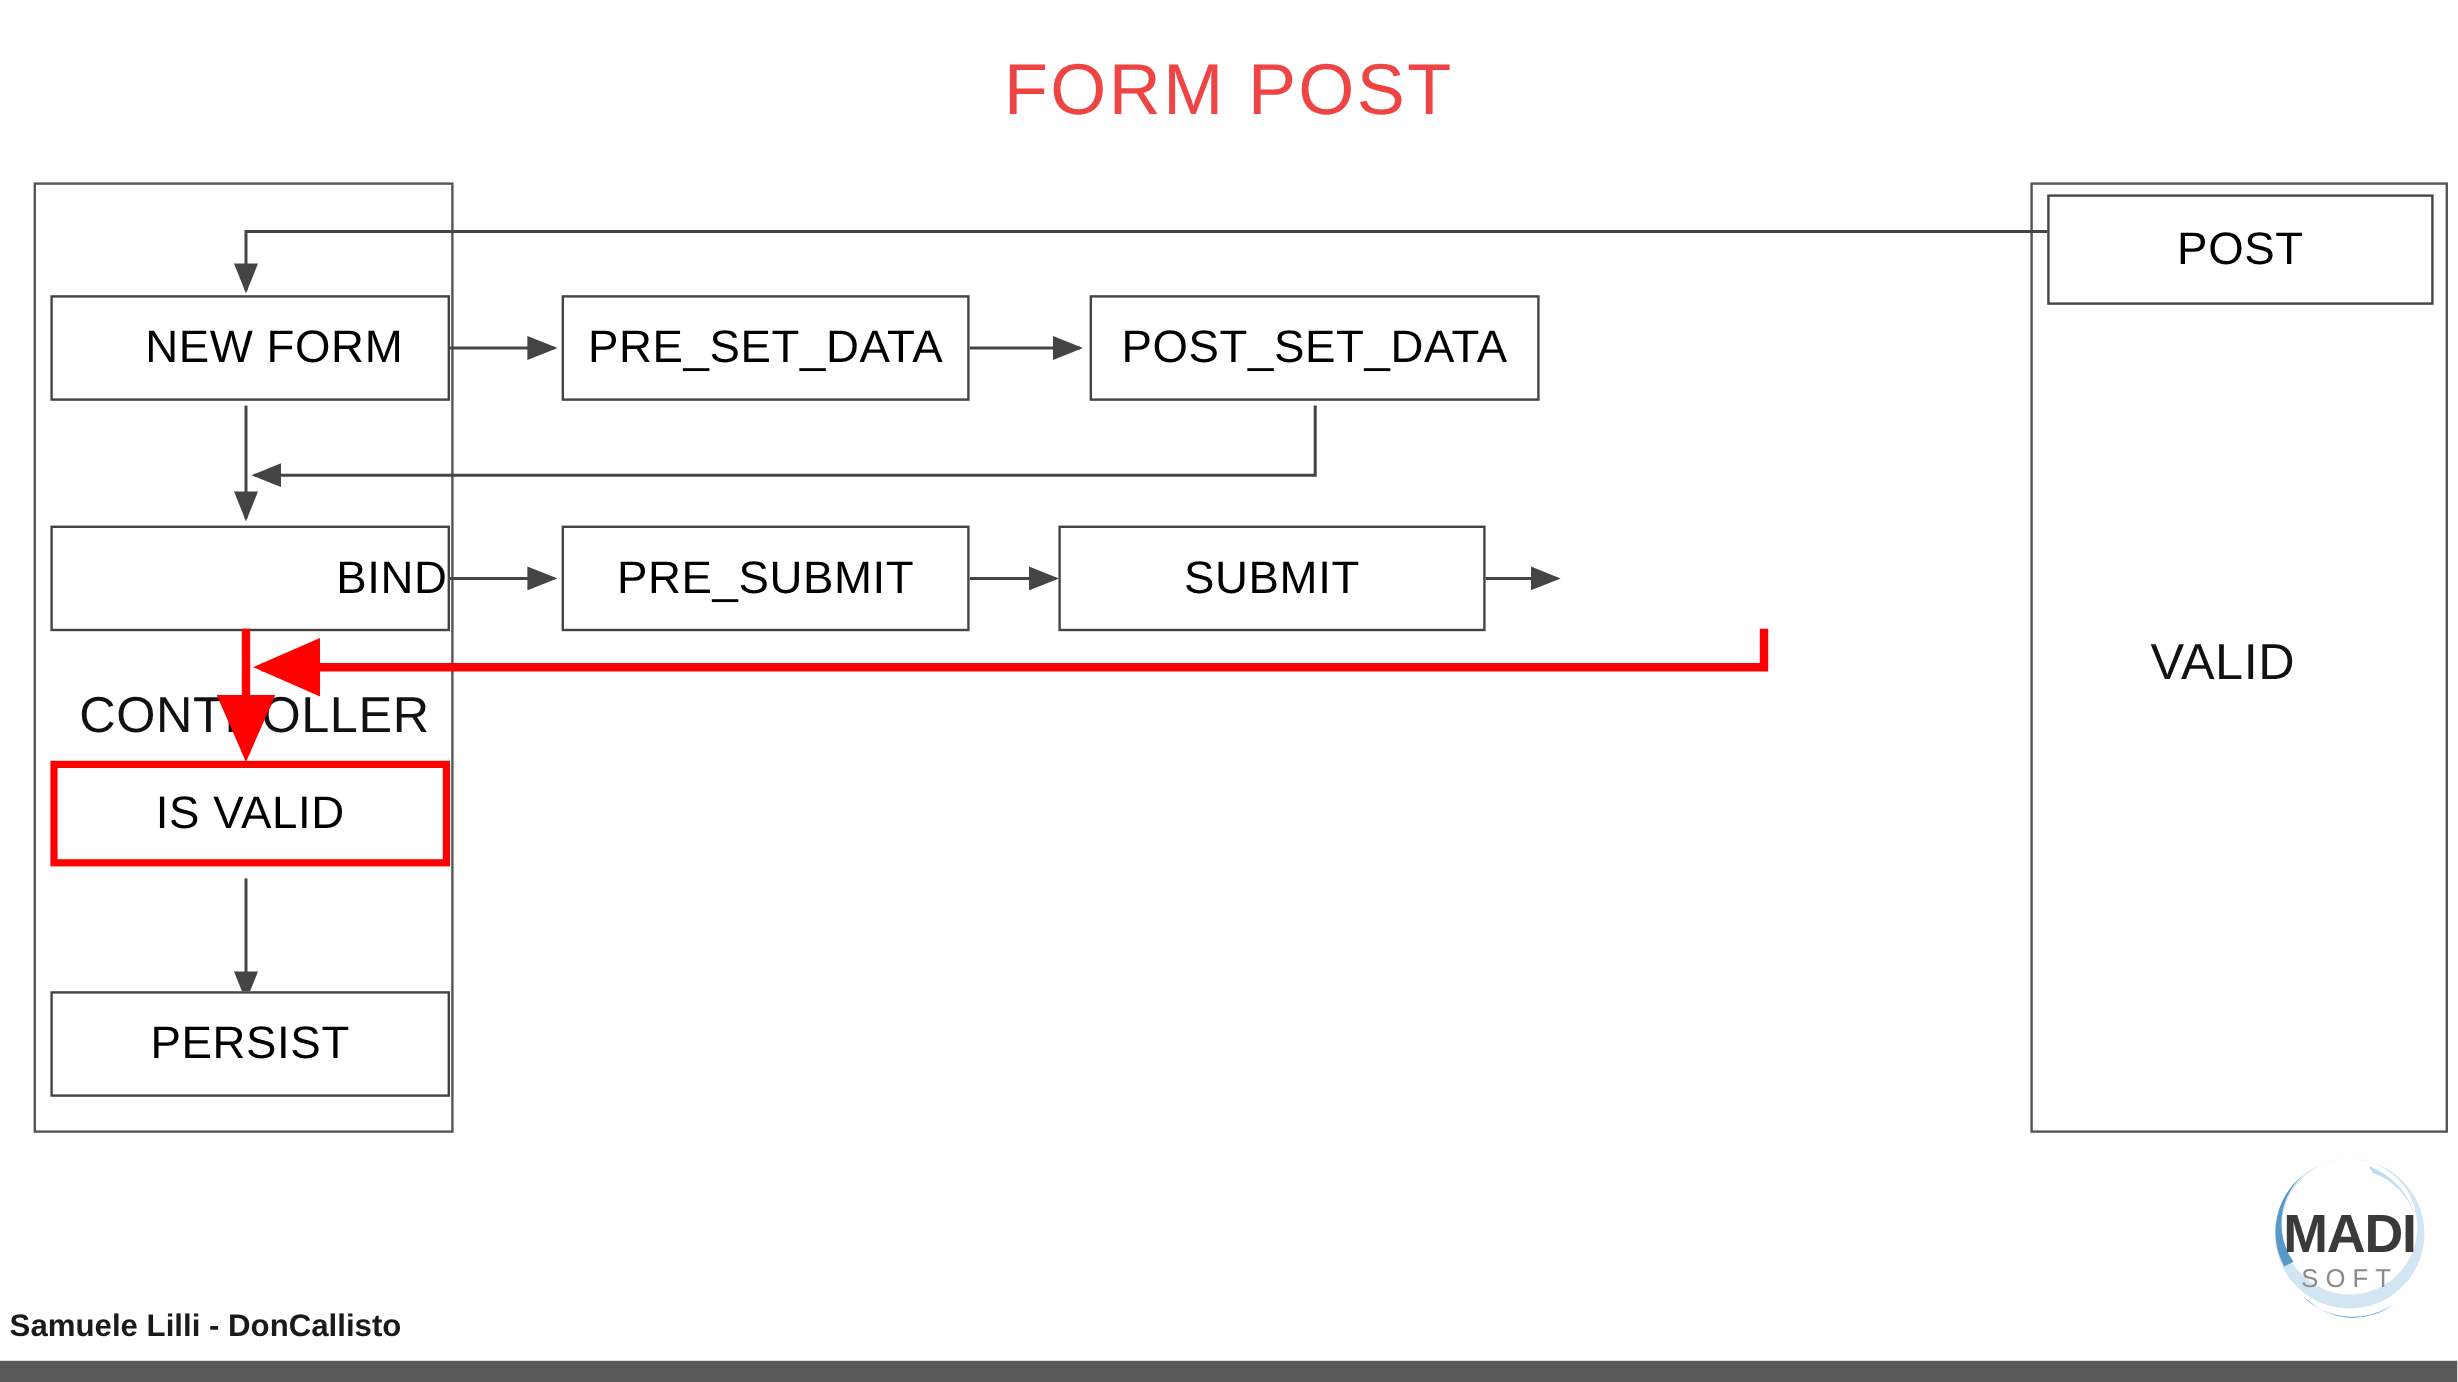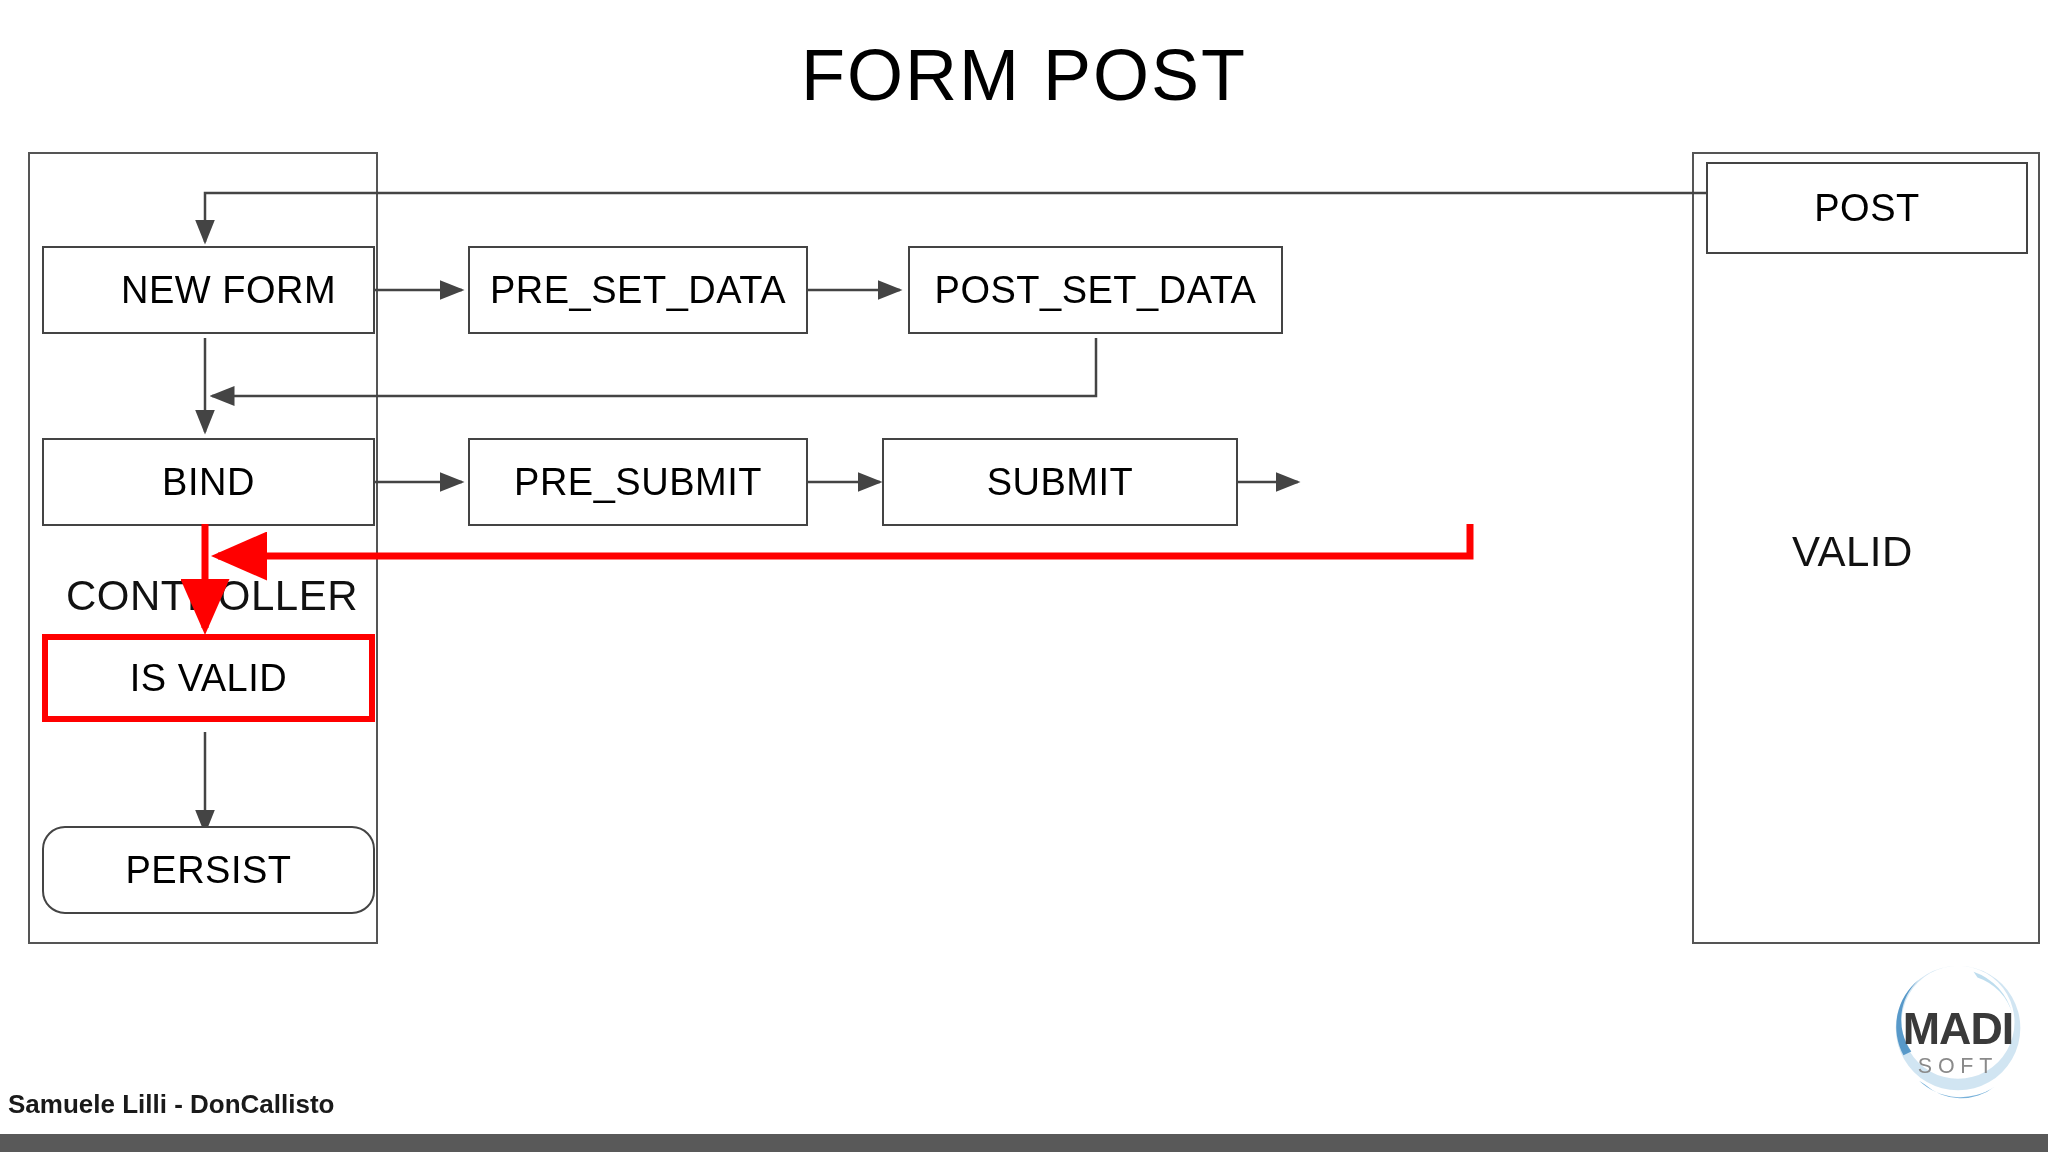--- a/index.html
+++ b/index.html
@@ -19,24 +19,24 @@
   }
 
   
   #title {
     position: absolute;
     left: 0;
     top: 20px;
     width: 2048px;
     text-align: center;
     font-family: "Liberation Sans", sans-serif;
-    font-size: 72px;
+    font-size: 60px;
     font-weight: 300;
     letter-spacing: 2px;
-    color: #000000;
+    color: #ef4444;
     line-height: 110px;
     white-space: nowrap;
   }
 
   
   .node {
     position: absolute;
     box-sizing: border-box;
     border: 2px solid #444444;
     background: #ffffff;
@@ -174,38 +174,38 @@
   </div>
 
   <div class="node" style="left:468px; top:246px; width:340px; height:88px;">
     <span>PRE_SET_DATA</span>
   </div>
 
   <div class="node" style="left:908px; top:246px; width:375px; height:88px;">
     <span>POST_SET_DATA</span>
   </div>
 
-  <div class="node" style="left:42px; top:438px; width:333px; height:88px;">
+  <div class="node" style="left:42px; top:438px; width:333px; height:88px;justify-content:flex-end;">
     <span>BIND</span>
   </div>
 
   <div class="node" style="left:468px; top:438px; width:340px; height:88px;">
     <span>PRE_SUBMIT</span>
   </div>
 
   <div class="node" style="left:882px; top:438px; width:356px; height:88px;">
     <span>SUBMIT</span>
   </div>
 
 
   <div class="node redbox" style="left:42px; top:634px; width:333px; height:88px;">
     <span>IS VALID</span>
   </div>
 
-  <div class="node" style="left:42px; top:826px; width:333px; height:88px;border-radius:23px;">
+  <div class="node" style="left:42px; top:826px; width:333px; height:88px;">
     <span>PERSIST</span>
   </div>
 
   <div class="node" style="left:1706px; top:162px; width:322px; height:92px;">
     <span>POST</span>
   </div>
 
   <svg id="wires-red" viewBox="0 0 2048 1152" xmlns="http://www.w3.org/2000/svg">
     <defs>
       <marker id="arrowRed" markerWidth="8" markerHeight="7" refX="7" refY="3.5" orient="auto" markerUnits="strokeWidth">

